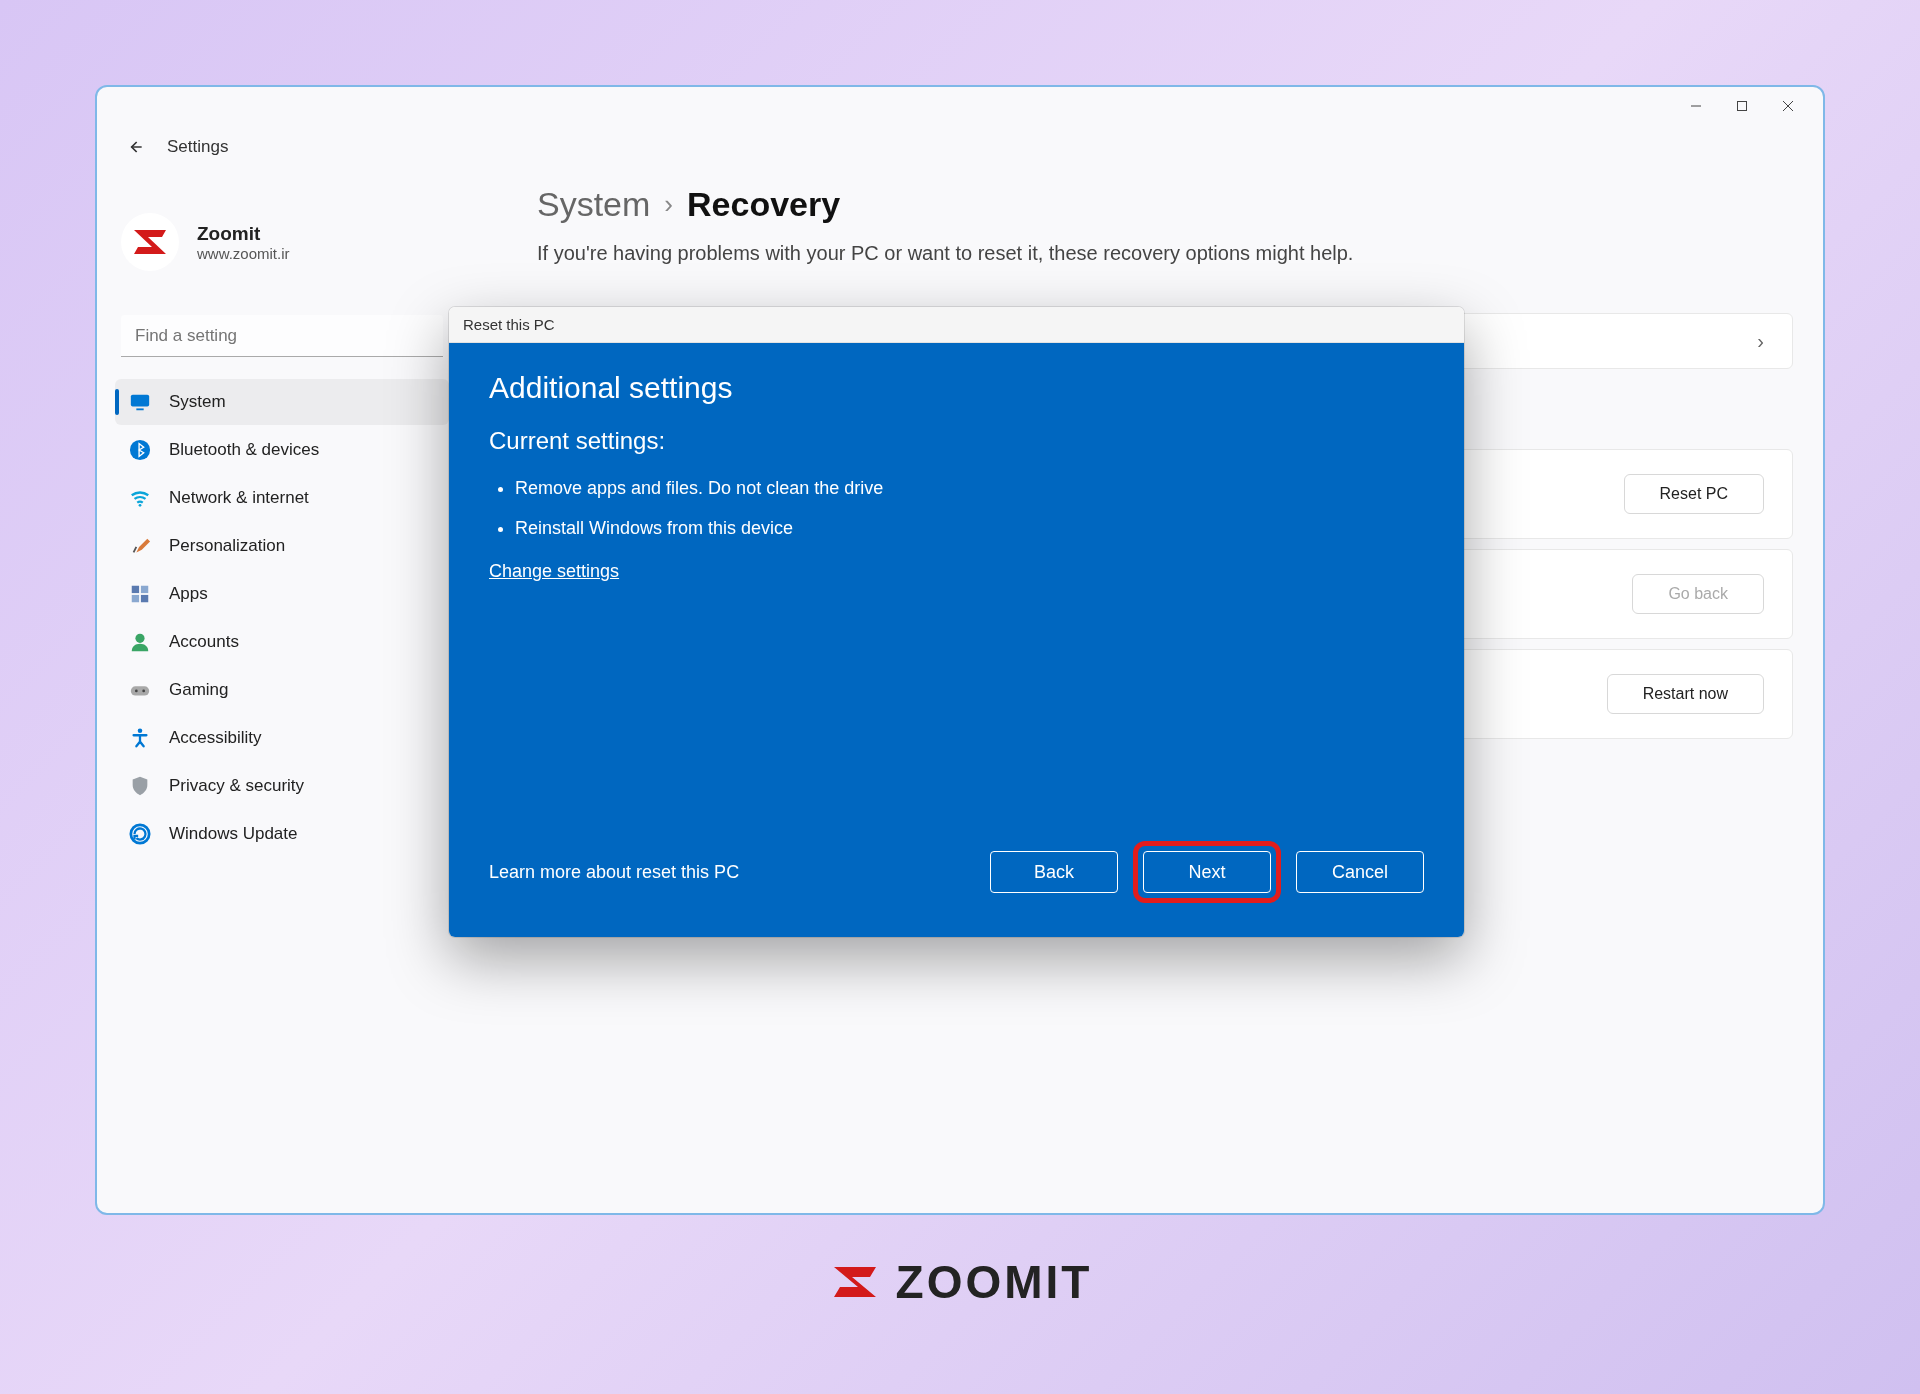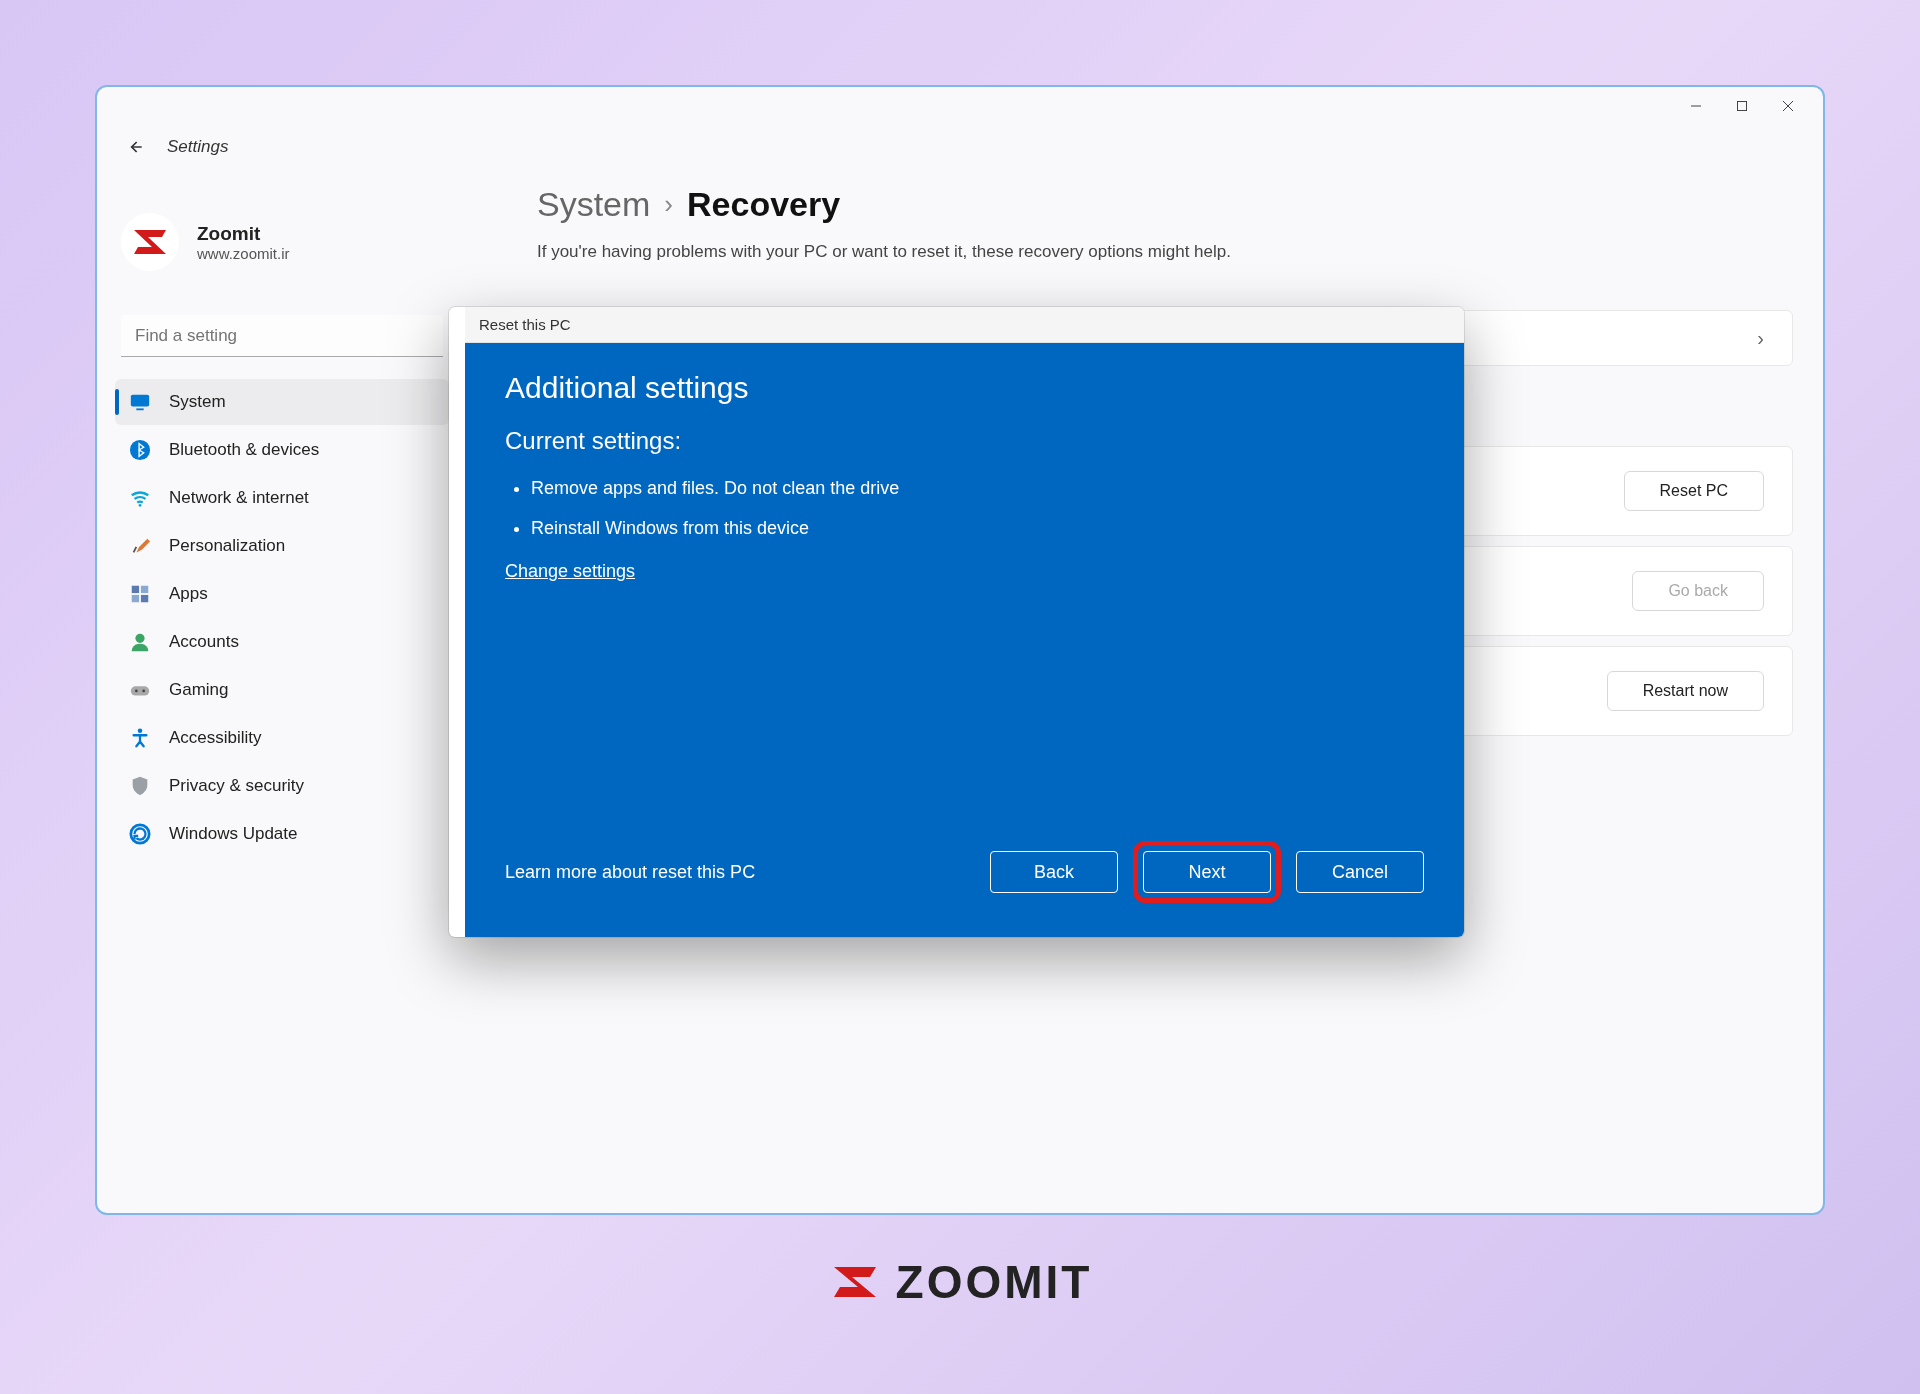--- a/index.html
+++ b/index.html
@@ -6,50 +6,50 @@
 body { width:1920px; height:1394px; background:linear-gradient(135deg,#d8c6f5 0%,#e8d8f8 50%,#d0c0f0 100%); display:flex; flex-direction:column; align-items:center; }
 .page { width:100%; height:100%; padding:85px 95px 40px 95px; display:flex; flex-direction:column; align-items:center; }
 .window { width:1730px; height:1130px; background:#f9f9fb; border:2px solid #7fb8e8; border-radius:12px; position:relative; overflow:hidden; }
 .titlebar { height:38px; display:flex; align-items:center; justify-content:flex-end; padding:0 12px; }
 .win-ctrl { width:46px; height:32px; display:flex; align-items:center; justify-content:center; color:#444; font-size:14px; cursor:pointer; }
 .win-ctrl svg { width:12px; height:12px; }
 
 .app { display:flex; height:calc(100% - 38px); }
 .header-row { position:absolute; top:46px; left:24px; display:flex; align-items:center; gap:18px; }
 .back-btn { width:28px; height:28px; display:flex; align-items:center; justify-content:center; cursor:pointer; color:#333; }
-.app-title { font-size:17px; color:#333;font-style:italic; }
+.app-title { font-size:17px; color:#333; }
 .sidebar { width:360px; padding:88px 8px 0 18px; display:flex; flex-direction:column; }
 .profile { display:flex; align-items:center; gap:18px; padding:0 6px 30px 6px; }
 .avatar { width:58px; height:58px; border-radius:50%; background:#fff; display:flex; align-items:center; justify-content:center; }
 .avatar svg { width:44px; height:44px; }
 .pname { font-size:19px; font-weight:600; color:#222; }
 .purl { font-size:15px; color:#555; }
 .search { margin:14px 6px 22px 6px; }
 .search input { width:100%; height:42px; border:none; border-bottom:1px solid #aaa; background:#fdfdfe; padding:0 14px; font-size:17px; outline:none; border-radius:4px 4px 0 0; }
 .nav { display:flex; flex-direction:column; gap:2px; }
 .nav-item { display:flex; align-items:center; gap:18px; padding:12px 14px; border-radius:6px; font-size:17px; color:#222; cursor:pointer; position:relative; }
 .nav-item.active { background:#ececee; }
 .nav-item.active::before { content:""; position:absolute; left:0; top:10px; bottom:10px; width:4px; background:#0067c0; border-radius:3px; }
 .nav-icon { width:22px; height:22px; display:flex; align-items:center; justify-content:center; flex-shrink:0; }
 .nav-icon svg { width:22px; height:22px; }
 
 .content { flex:1; padding:60px 30px 0 80px; position:relative; }
 .breadcrumb { display:flex; align-items:center; gap:14px; font-size:34px; color:#666; }
 .bc-sep { color:#888; font-size:26px; }
 .bc-cur { color:#111; font-weight:600; }
-.subtitle { margin-top:18px; font-size:17px; color:#444; }
+.subtitle { margin-top:18px; font-size:20px; color:#444; }
 
 .cards { margin-top:48px; display:flex; flex-direction:column; gap:10px; }
 .card { background:#fff; border:1px solid #e8e8e8; border-radius:6px; padding:24px 28px; display:flex; align-items:center; justify-content:space-between; }
 .card .chev { color:#666; font-size:20px; }
 .card-btn { background:#fff; border:1px solid #d8d8d8; border-radius:6px; padding:10px 35px; font-size:16px; color:#222; cursor:pointer; }
 .card-btn.disabled { color:#aaa; }
 .spacer-card { height:56px; }
 
-.dialog-overlay { position:absolute; left:352px; top:220px; width:1015px; background:#fff; border-radius:6px; box-shadow:0 22px 60px rgba(0,0,0,0.35), 0 0 0 1px rgba(0,0,0,0.1); overflow:hidden;padding-left:16px; }
+.dialog-overlay { position:absolute; left:352px; top:220px; width:1015px; background:#fff; border-radius:6px; box-shadow:0 22px 60px rgba(0,0,0,0.35), 0 0 0 1px rgba(0,0,0,0.1); overflow:hidden; }
 .dialog-title { padding:9px 14px; font-size:15px; color:#333; background:#f5f5f5; border-bottom:1px solid #e2e2e2; }
 .dialog-body { background:#0067c0; color:#fff; padding:28px 40px 34px 40px; min-height:594px; display:flex; flex-direction:column; }
 .dlg-h1 { font-size:30px; font-weight:400; margin-bottom:22px; }
 .dlg-sub { font-size:24px; margin-bottom:10px; }
 .dlg-bullets { list-style:disc; padding-left:26px; margin-bottom:16px; }
 .dlg-bullets li { font-size:18px; line-height:1.9;margin-top:6px; }
 .dlg-link { font-size:18px; text-decoration:underline; cursor:pointer; }
 .dlg-footer { margin-top:auto; display:flex; align-items:center; justify-content:space-between; padding-top:26px; }
 .learn-more { font-size:18px; cursor:pointer; }
 .dlg-btns { display:flex; gap:15px; align-items:center; }

